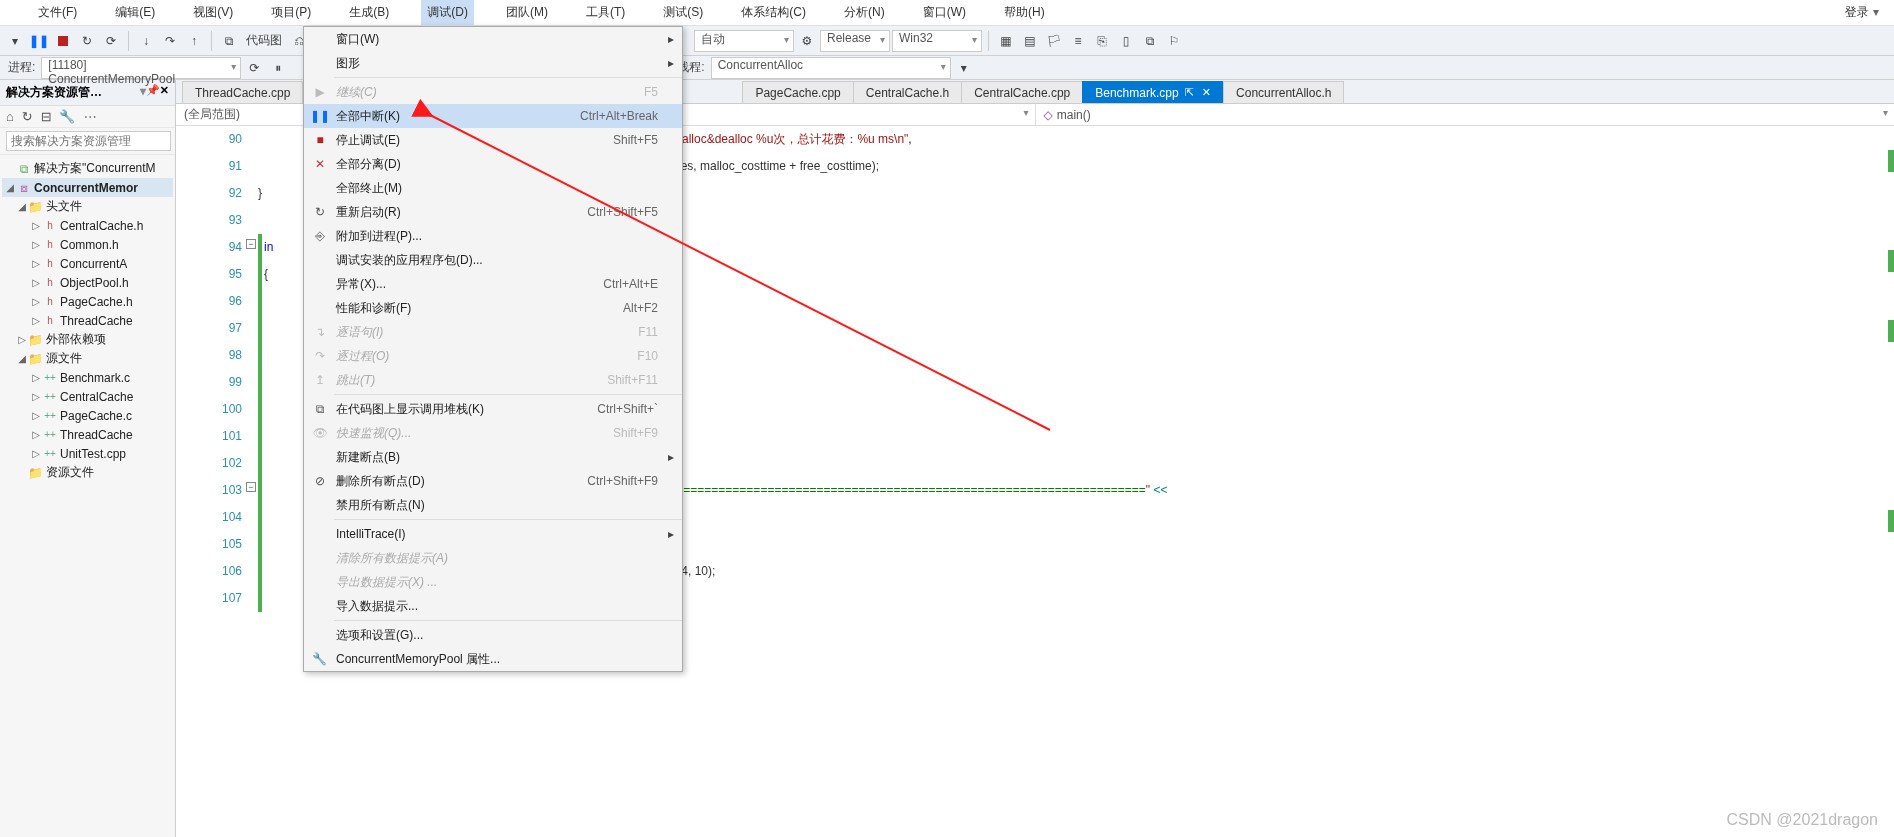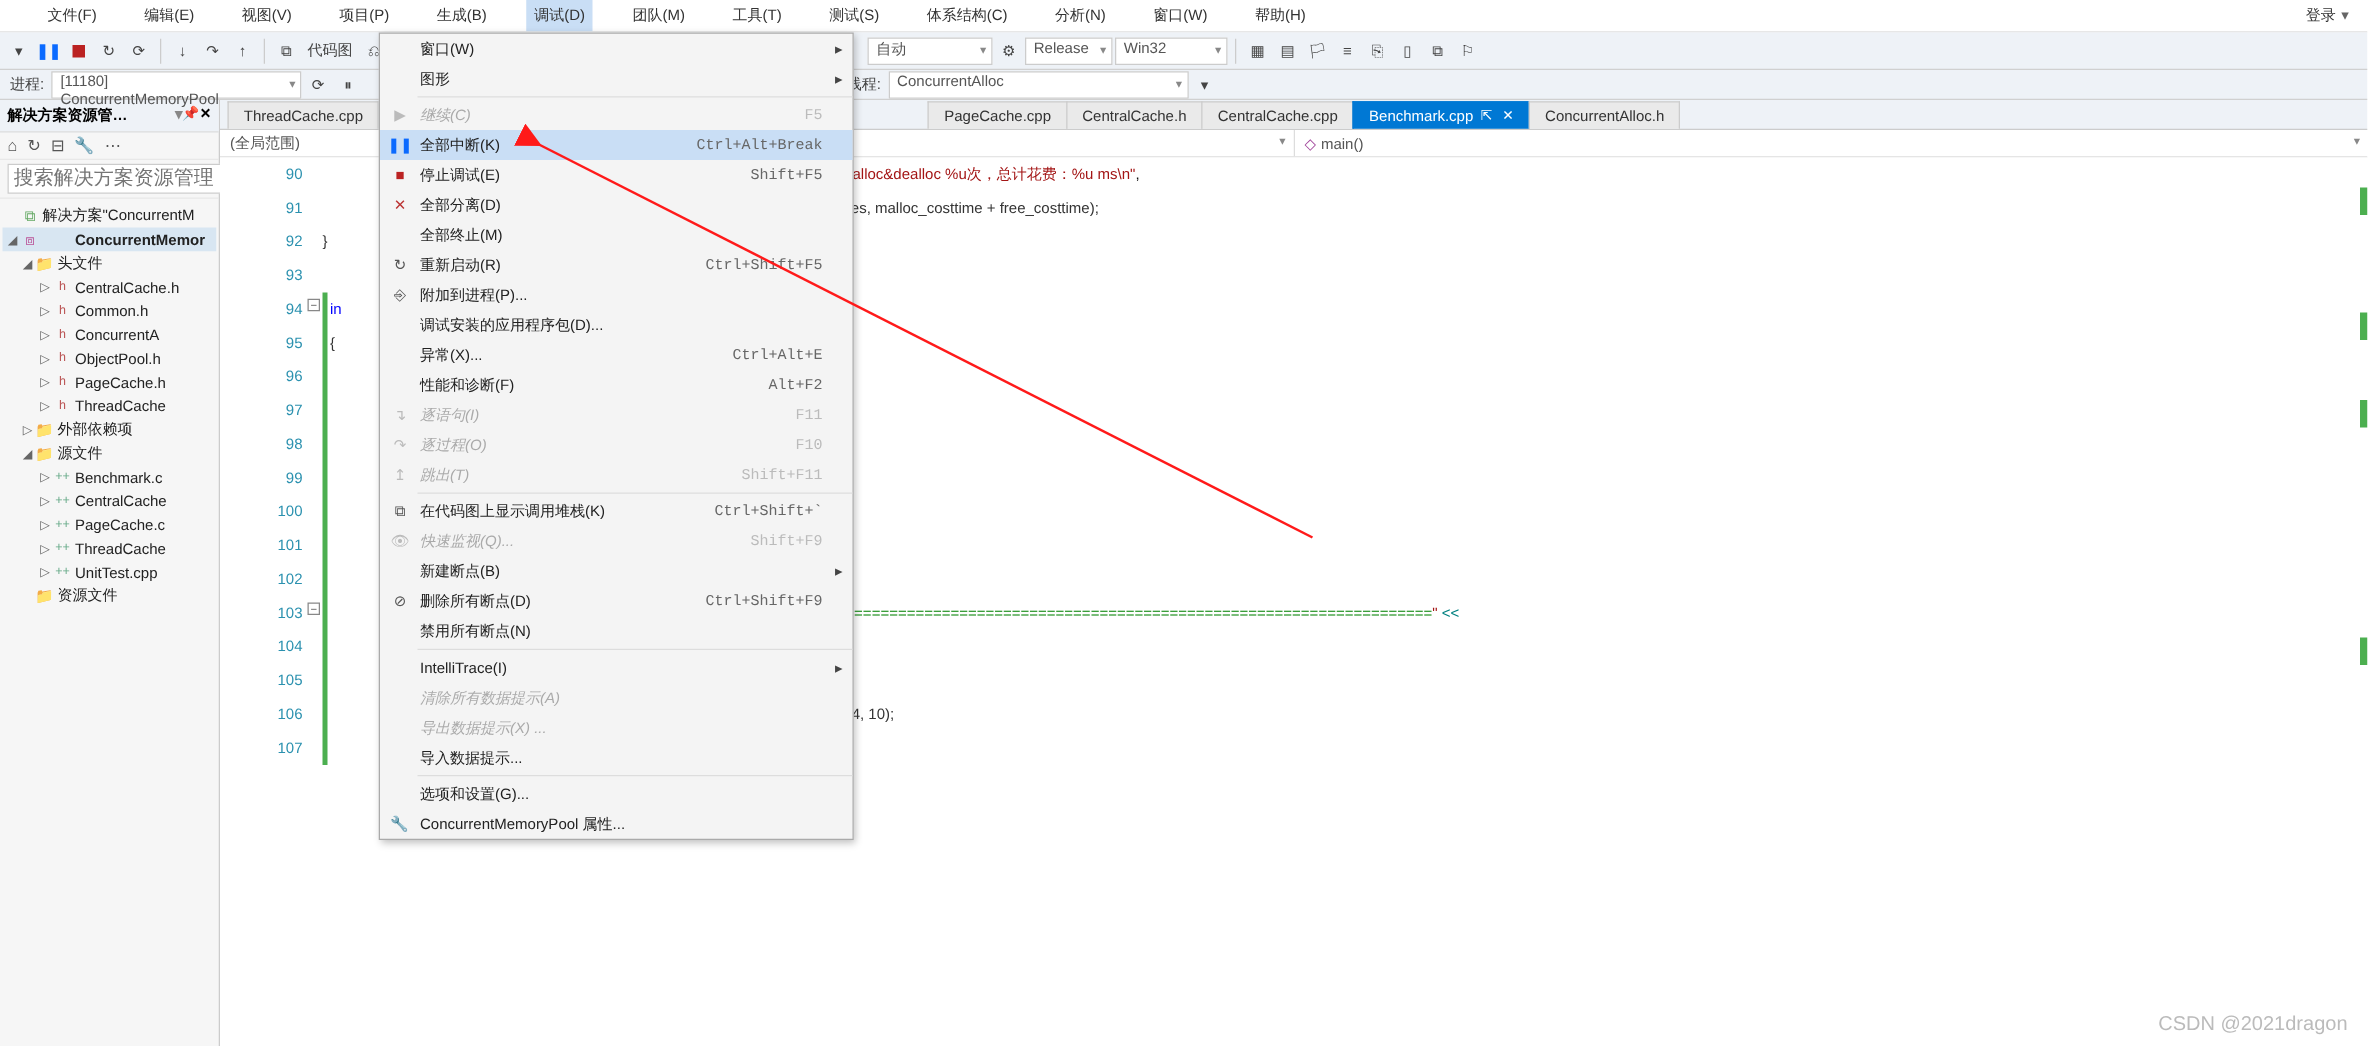--- a/index.html
+++ b/index.html
@@ -21,29 +21,29 @@
 .tb-label { color:#444; padding:0 4px; }
 
 .main { display:flex; height: calc(100% - 56px); }
 .sidebar { width: 176px; background:#f6f6f6; border-right:1px solid #ccc; display:flex; flex-direction:column; }
 .sidebar-title { display:flex; padding:4px 6px; font-weight:bold; background:#eef2f7; border-bottom:1px solid #ddd; }
 .sidebar-title span:first-child { flex:1; }
 .sidebar-title .dots { color:#888; }
 .sidebar-tools { display:flex; align-items:center; padding:3px 6px; gap:8px; border-bottom:1px solid #e8e8e8; }
 .sidebar-tools .ico { color:#555; font-size:13px; }
 .sidebar-search { display:flex; align-items:center; padding:3px 6px; border-bottom:1px solid #e8e8e8; }
-.sidebar-search input { flex:1; border:1px solid #ccc; padding:2px 4px; font-size:16px; }
+.sidebar-search input { flex:1; border:1px solid #ccc; padding:2px 4px; font-size:12px; }
 .tree { padding:4px 2px; overflow:hidden; white-space:nowrap; }
 .tree-row { display:flex; align-items:center; height:19px; padding-left:2px; }
 .tree-row .exp { width:12px; text-align:center; color:#666; font-size:10px; }
 .tree-row .exp.empty { visibility:hidden; }
 .tree-row .ico { width:16px; text-align:center; }
 .tree-row .lbl { padding-left:2px; color:#222; }
 .tree-row.sel { background:#d8e6f2; }
-.tree-row.bold .lbl { font-weight:bold;margin-left:26px; }
+.tree-row.bold .lbl { font-weight:bold; }
 .indent1 { padding-left:14px; }
 .indent2 { padding-left:28px; }
 .ico-sol { color:#6a6; }
 .ico-prj { color:#b59; }
 .ico-fld { color:#e0b050; }
 .ico-h { color:#b55; font-size:10px; }
 .ico-cpp { color:#6a8; font-size:10px; }
 
 .editor { flex:1; display:flex; flex-direction:column; position:relative; }
 .tabstrip { display:flex; align-items:flex-end; height:24px; background:#eef2f7; border-bottom:1px solid #ccc; gap:0; padding-left:6px; }
@@ -73,21 +73,21 @@
 
 
 .dropdown { position:absolute; left:303px; top:26px; width:380px; background:#f4f4f4; border:1px solid #aaa; box-shadow:2px 2px 6px rgba(0,0,0,0.25); z-index:100; }
 .dd-row { display:flex; align-items:center; height:24px; padding:0 8px 0 4px; }
 .dd-row.highlight { background:#c9def5; }
 .dd-row.sep { height:1px; background:#ddd; margin:2px 0 2px 30px; padding:0; }
 .dd-icon { width:24px; text-align:center; color:#555; }
 .dd-icon.disabled { color:#bbb; }
 .dd-label { flex:1; padding-left:4px; color:#222; }
 .dd-label.disabled { color:#aaa;font-style:italic; }
-.dd-shortcut { color:#666; padding-right:4px;font-family:Liberation Mono, monospace; }
+.dd-shortcut { color:#666; padding-right:4px; }
 .dd-shortcut.disabled { color:#bbb; }
 .dd-arrow { width:12px; text-align:right; color:#444; }
 
 
 .red-arrow-svg { position:absolute; left:0; top:0; pointer-events:none; z-index:200; }
 
 .watermark { position:absolute; right:16px; bottom:8px; color:#bbb; font-size:16px; font-family:Arial; z-index:50; }
 
 
 .editmarker { position:absolute; right:0; width:6px; height:22px; background:#4caf50; }

